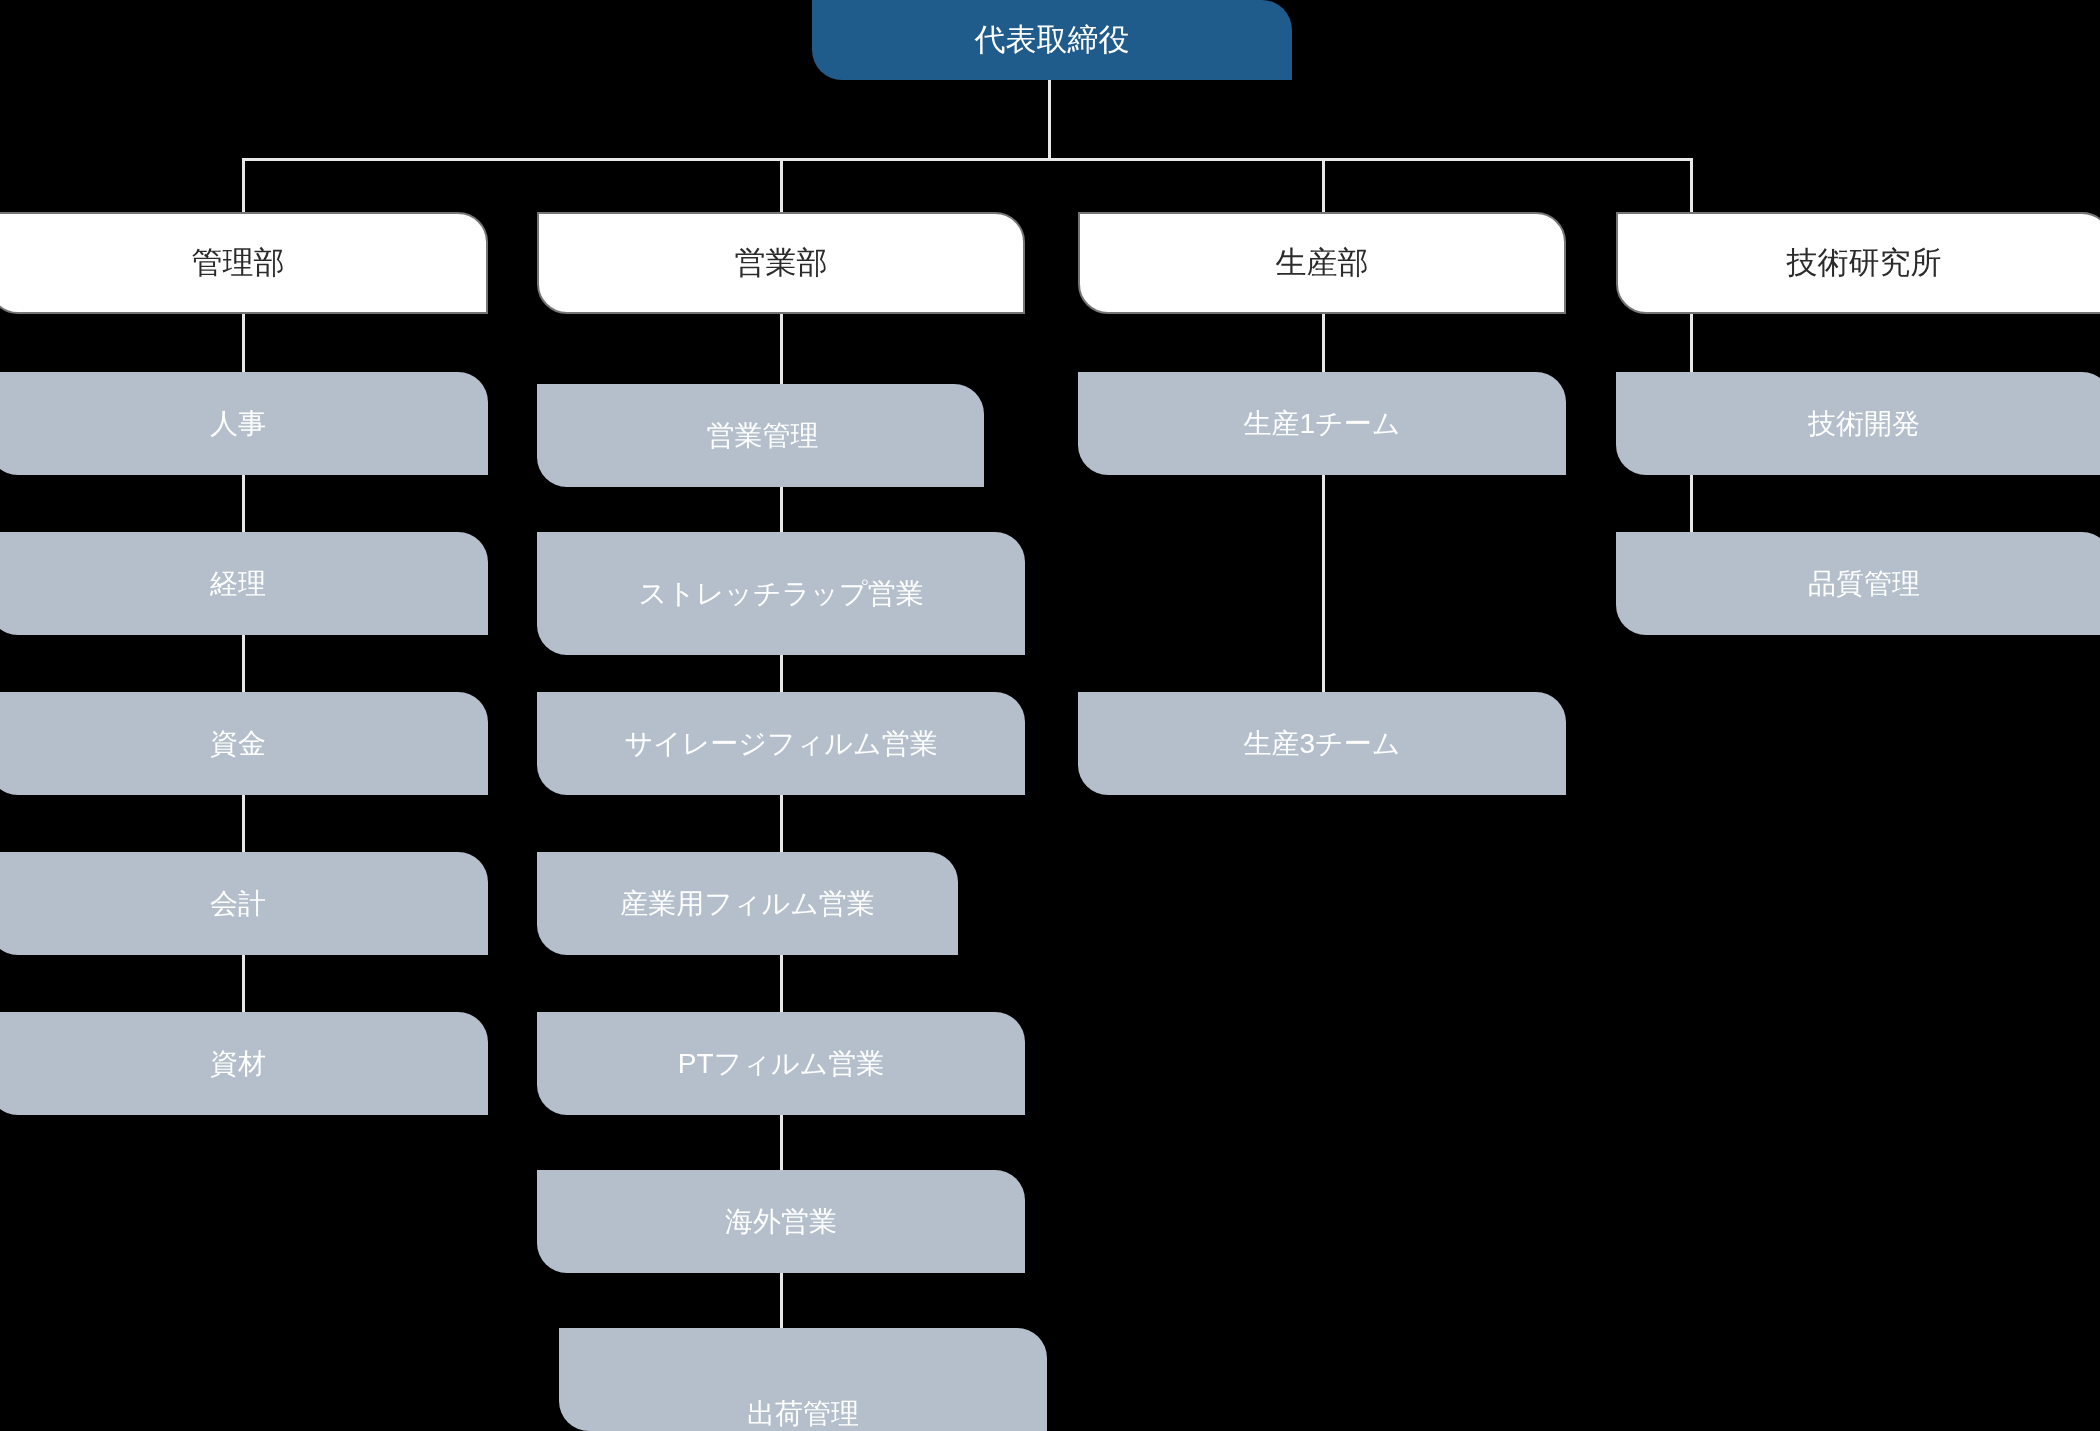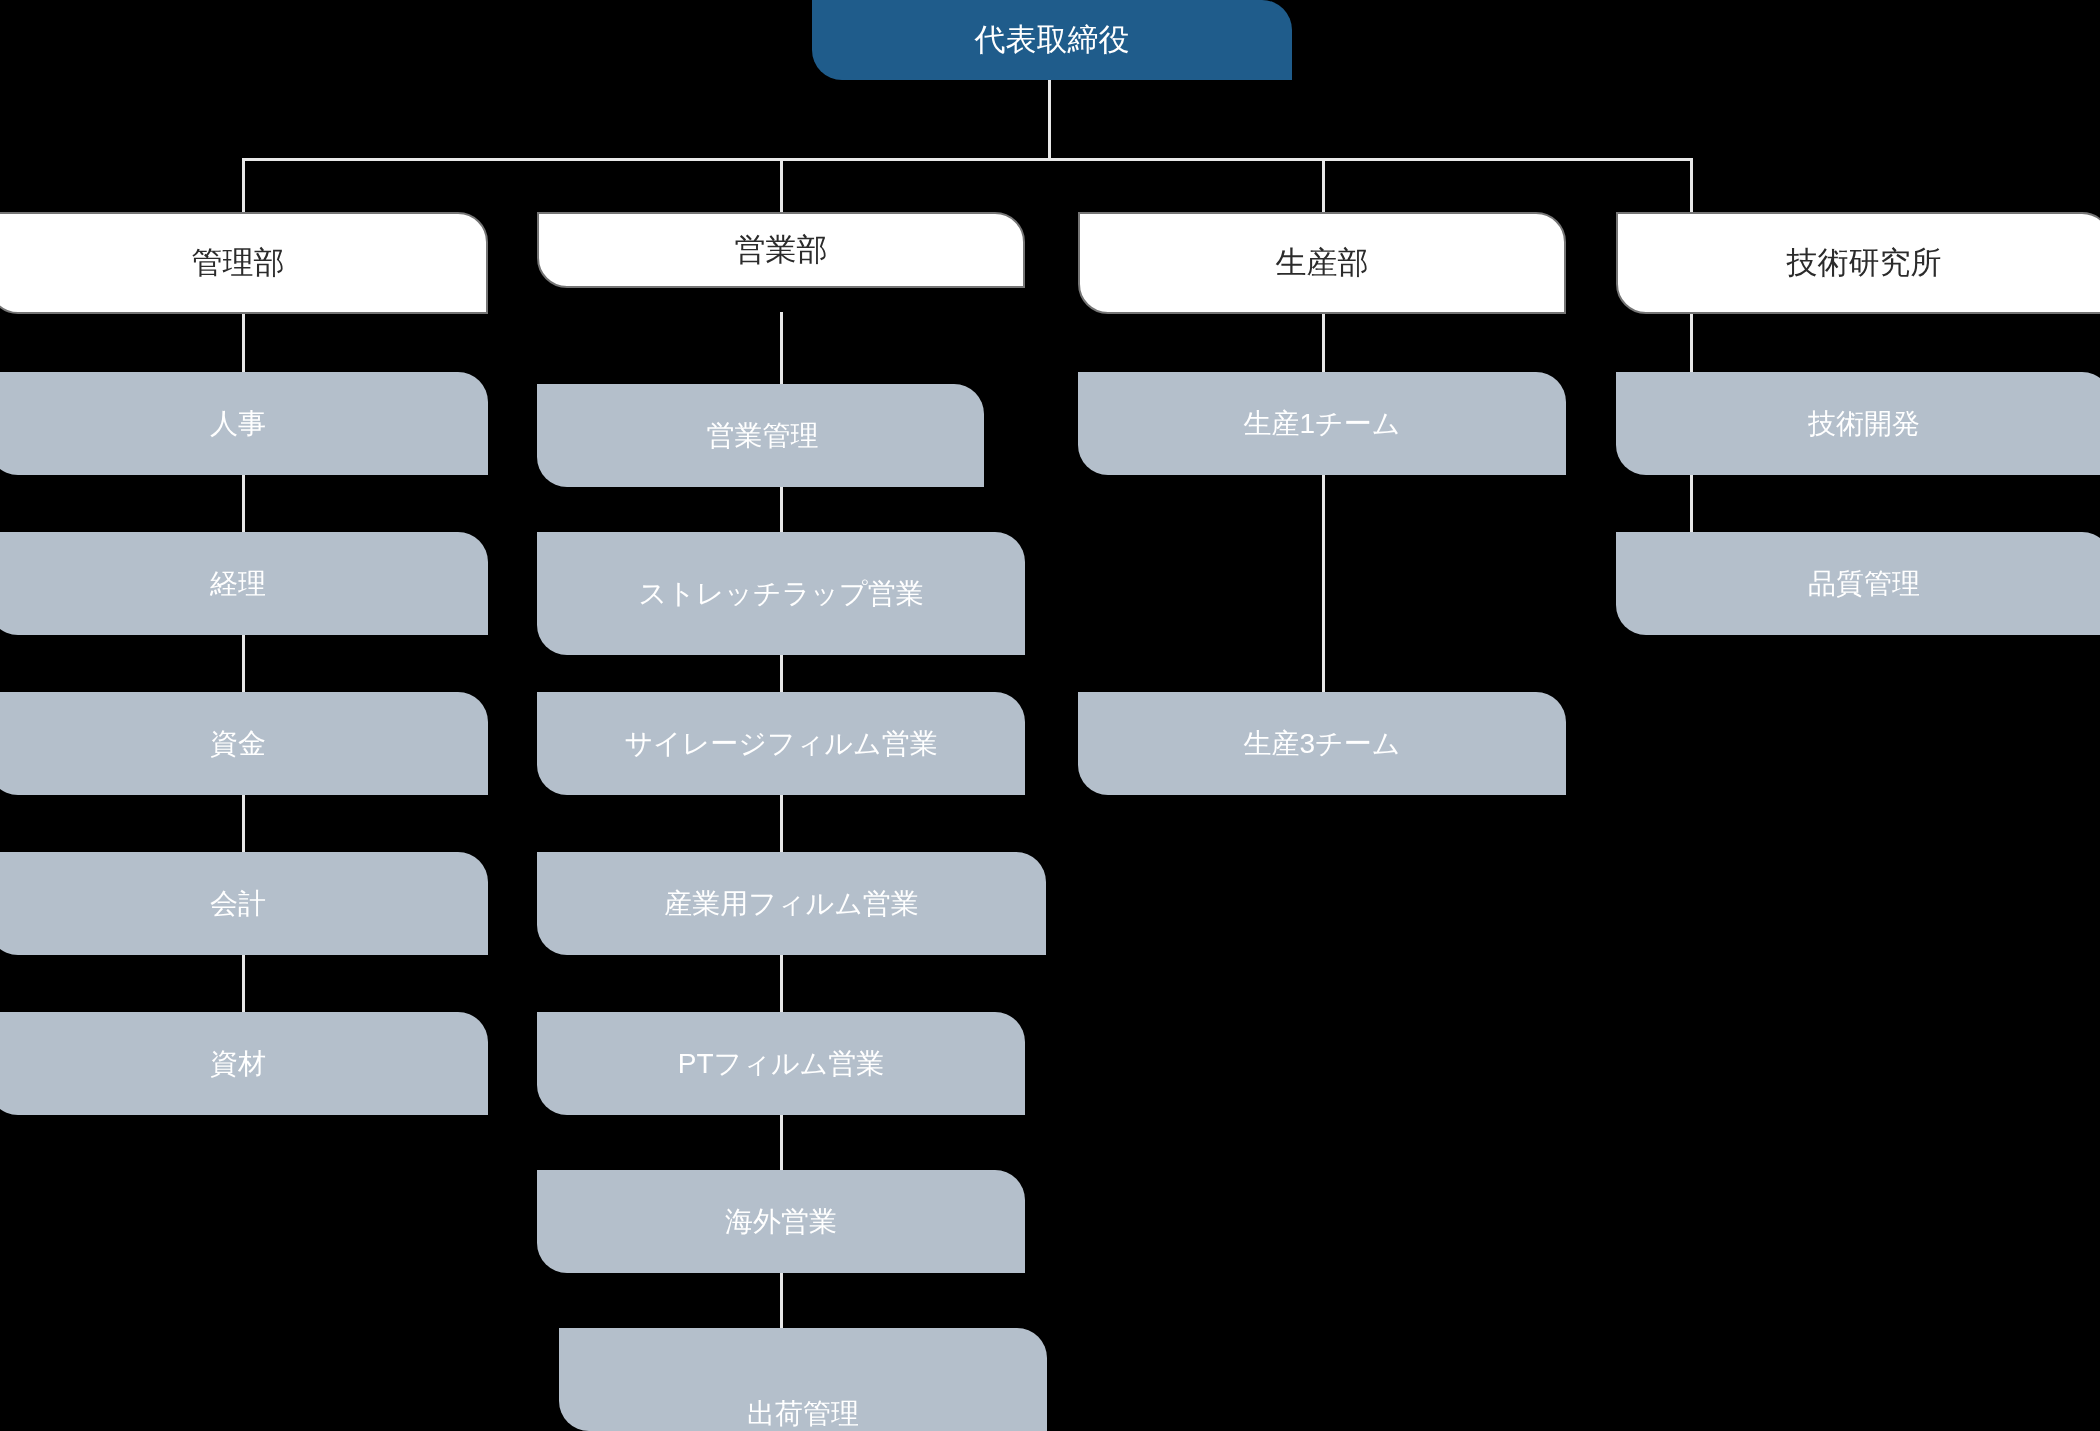--- a/index.html
+++ b/index.html
@@ -86,21 +86,21 @@
   <div class="line line-v" style="left:1690px; top:312px; height:280px;"></div>
 
   <div class="node node-root" style="left:812px; top:0px; width:480px; height:80px;">
     <span>代表取締役</span>
   </div>
 
   <div class="node node-dept" style="left:-12px; top:212px; width:500px; height:102px;">
     <span>管理部</span>
   </div>
 
-  <div class="node node-dept" style="left:537px; top:212px; width:488px; height:76px;justify-content:center;">
+  <div class="node node-dept" style="left:537px; top:212px; width:488px; height:102px;justify-content:center;">
     <span>営業部</span>
   </div>
 
   <div class="node node-dept" style="left:1078px; top:212px; width:488px; height:102px;">
     <span>生産部</span>
   </div>
 
   <div class="node node-dept" style="left:1616px; top:212px; width:496px; height:102px;">
     <span>技術研究所</span>
   </div>
@@ -123,21 +123,21 @@
 
   <div class="node node-team" style="left:537px; top:384px; width:447px; height:103px;padding-left:18px;">
     <span>営業管理</span>
   </div>
   <div class="node node-team" style="left:537px; top:532px; width:488px; height:123px;">
     <span>ストレッチラップ営業</span>
   </div>
   <div class="node node-team" style="left:537px; top:692px; width:488px; height:103px;">
     <span>サイレージフィルム営業</span>
   </div>
-  <div class="node node-team" style="left:537px; top:852px; width:509px; height:103px;">
+  <div class="node node-team" style="left:537px; top:852px; width:421px; height:103px;">
     <span>産業用フィルム営業</span>
   </div>
   <div class="node node-team" style="left:537px; top:1012px; width:488px; height:103px;">
     <span>PTフィルム営業</span>
   </div>
   <div class="node node-team" style="left:537px; top:1170px; width:488px; height:103px;">
     <span>海外営業</span>
   </div>
   <div class="node node-team" style="left:559px; top:1328px; width:488px; height:103px;align-items:flex-end;">
     <span>出荷管理</span>

